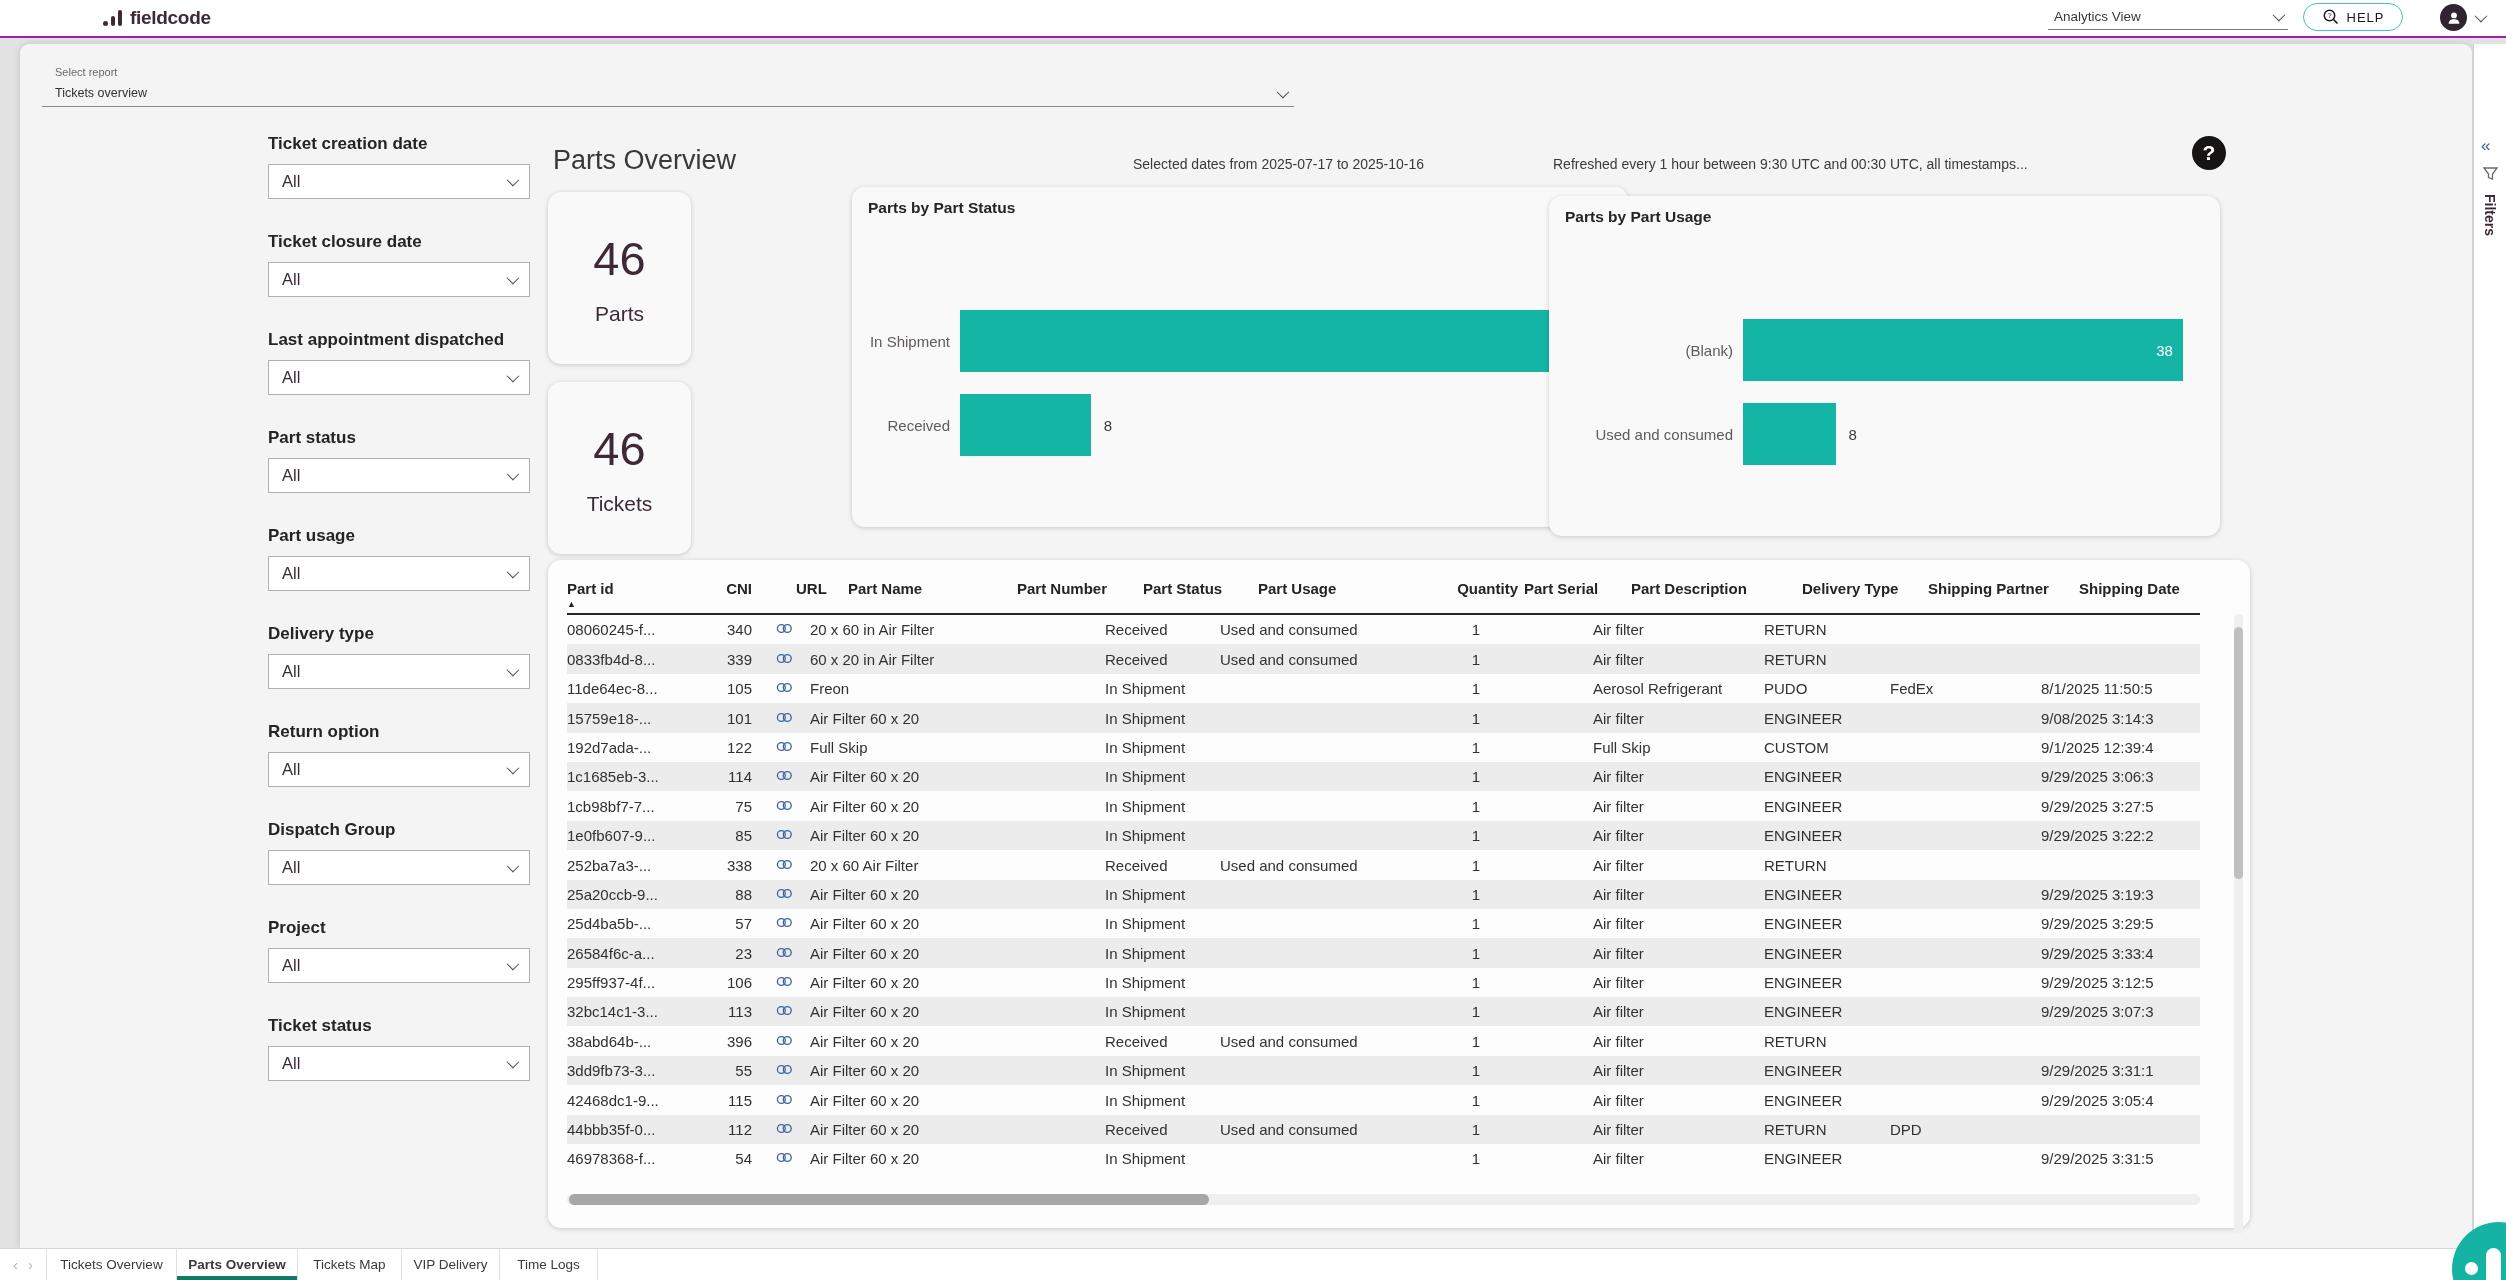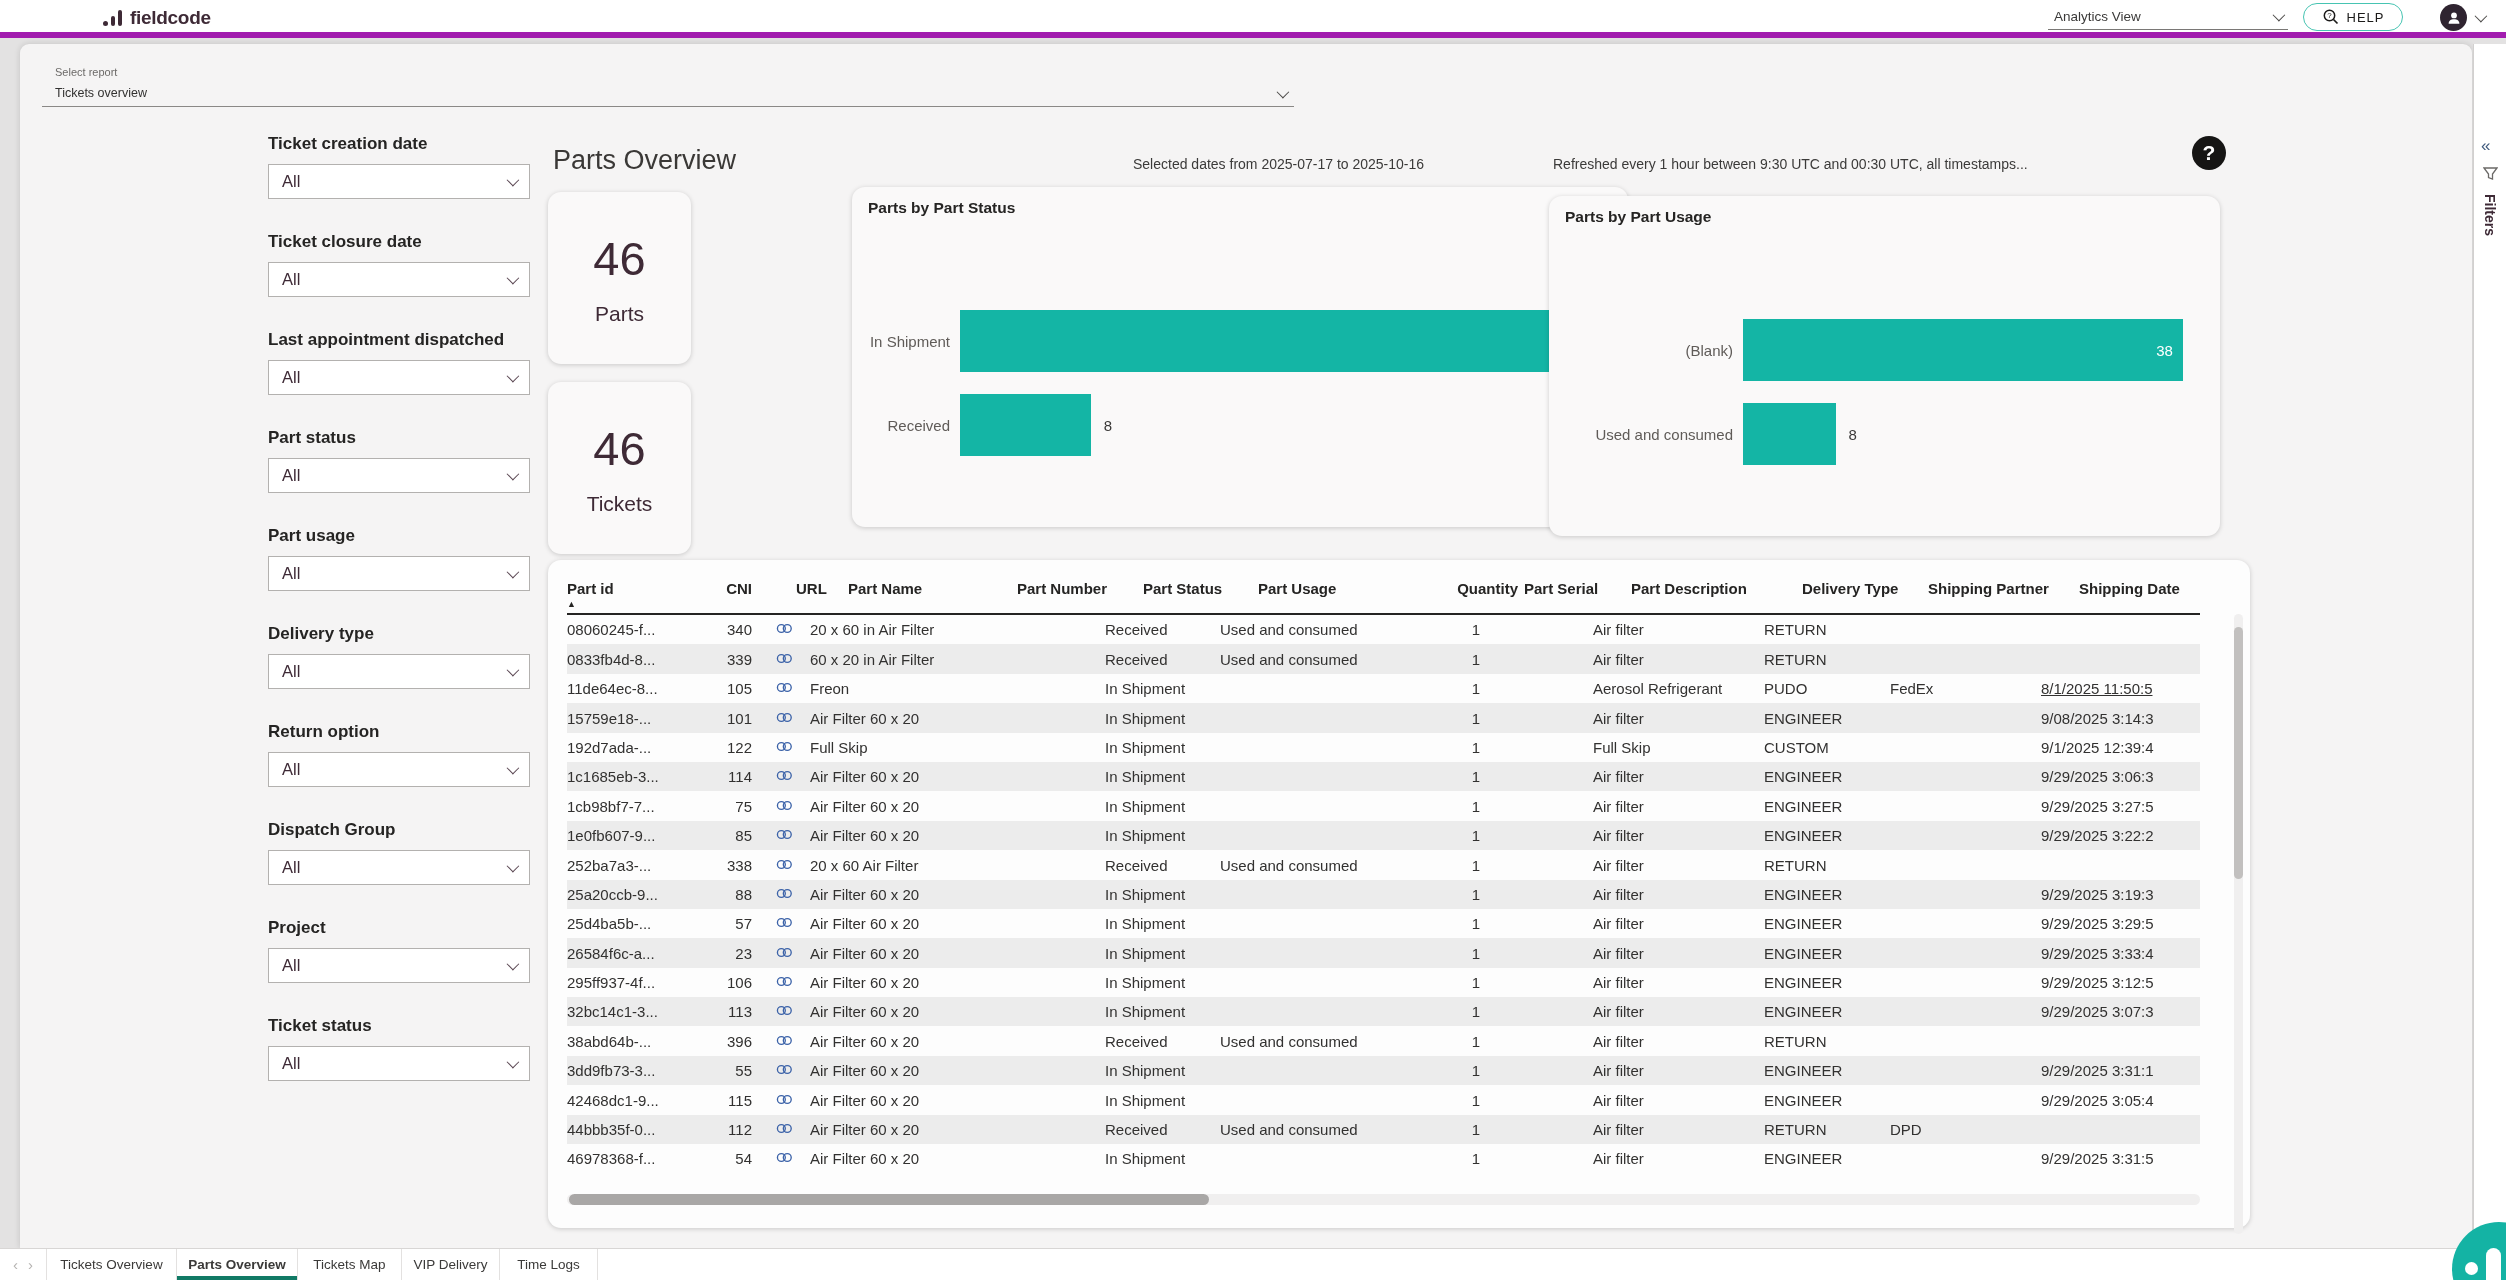--- a/index.html
+++ b/index.html
@@ -1,21 +1,21 @@
 <!DOCTYPE html>
 <html><head>
 <meta charset="utf-8">
 <style>
   * { margin:0; padding:0; box-sizing:border-box; }
   html,body { width:2506px; height:1280px; overflow:hidden; }
   body { font-family:"Liberation Sans", sans-serif; background:#e3e2e2; color:#323130; }
   .app { position:relative; width:2506px; height:1280px; overflow:hidden; }
 
   
-  .topbar { position:absolute; left:0; top:0; width:2506px; height:38px; background:#ffffff; border-bottom:6px solid #a21caf; }
+  .topbar { position:absolute; left:0; top:0; width:2506px; height:38px; background:#ffffff; border-bottom:2px solid #a21caf; }
   .logo { position:absolute; left:103px; top:7px; display:flex; align-items:flex-end; gap:2px; }
   .logo-mark { display:flex; align-items:flex-end; gap:2.5px; margin-right:6px; padding-bottom:3px; }
   .logo-dot { width:5px; height:5px; border-radius:50%; background:#3e2a36; }
   .logo-bar1 { width:4.5px; height:10px; border-radius:3px; background:#3e2a36; }
   .logo-bar2 { width:4.5px; height:16px; border-radius:3px; background:#3e2a36; }
   .logo-text { font-size:19px; font-weight:bold; color:#3e2a36; letter-spacing:-0.3px; line-height:22px; }
   .view-select { position:absolute; left:2048px; top:4px; width:240px; height:26px; border-bottom:1px solid #7a7876; font-size:13.5px; color:#3b3a39; display:flex; align-items:center; justify-content:space-between; padding:0 6px; }
   .help-btn { position:absolute; left:2303px; top:3px; width:100px; height:28px; border:1.6px solid #46c4b2; border-radius:15px; background:#fff; display:flex; align-items:center; justify-content:center; gap:7px; font-size:13px; color:#1b1a19; letter-spacing:1px; }
   .avatar-wrap { position:absolute; left:2440px; top:4px; display:flex; align-items:center; gap:8px; }
   .avatar { width:27px; height:27px; border-radius:50%; background:#2f2430; display:flex; align-items:center; justify-content:center; }
@@ -330,21 +330,21 @@
                 </svg></div>
               <div class="td " style="width: 169px;">Freon</div>
               <div class="td " style="width: 126px;"></div>
               <div class="td " style="width: 115px;">In Shipment</div>
               <div class="td " style="width: 186px;"></div>
               <div class="td al-r" style="width: 80px;">1</div>
               <div class="td " style="width: 107px;"></div>
               <div class="td " style="width: 171px;">Aerosol Refrigerant</div>
               <div class="td " style="width: 126px;">PUDO</div>
               <div class="td " style="width: 151px;">FedEx</div>
-              <div class="td " style="width: 159px; text-decoration: underline;">8/1/2025 11:50:5</div>
+              <div class="td " style="width: 159px;">8/1/2025 11:50:5</div>
             </div>
             <div class="tr">
               <div class="td " style="width: 123px;">15759e18-...</div>
               <div class="td al-r" style="width: 68px;">101</div>
               <div class="td al-c" style="width: 52px;"><svg width="17" height="13" viewBox="0 0 19 13">
                   <circle cx="6" cy="6.5" r="4.4" fill="none" stroke="#3b62a8" stroke-width="1.5"></circle>
                   <circle cx="12.6" cy="6.5" r="4.4" fill="none" stroke="#3b62a8" stroke-width="1.5"></circle>
                 </svg></div>
               <div class="td " style="width: 169px;">Air Filter 60 x 20</div>
               <div class="td " style="width: 126px;"></div>

